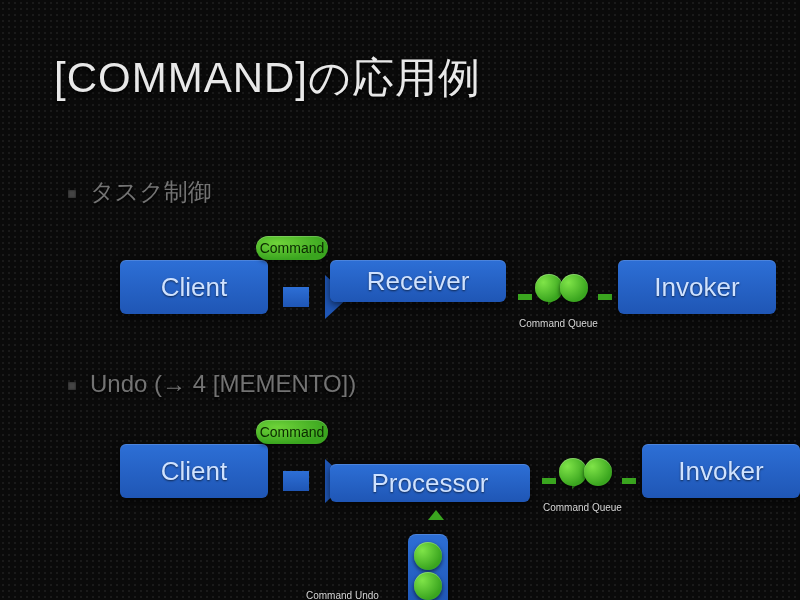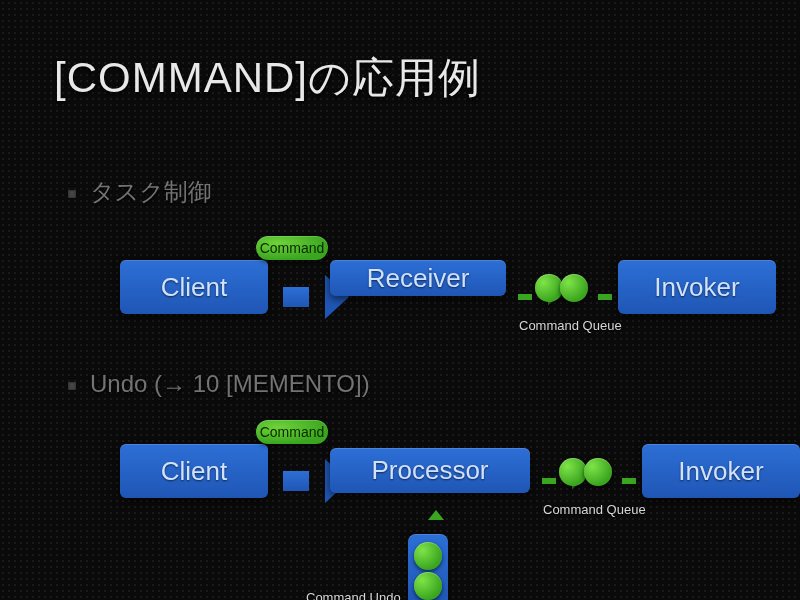--- a/index.html
+++ b/index.html
@@ -112,21 +112,21 @@
   }
   .arrow-ud .mid { width: 6px; height: 10px; background: #3aa51f; }
   .arrow-ud .down {
     width: 0; height: 0;
     border-left: 8px solid transparent;
     border-right: 8px solid transparent;
     border-top: 10px solid #3aa51f;
   }
   .label-sm {
     position: absolute;
-    font-size: 13px;
+    font-size: 10px;
     color: #d6d6d6;
     text-shadow: 0 1px 2px #000;
     white-space: nowrap;
   }
   .stackbox {
     position: absolute;
     background: linear-gradient(to bottom, #2d6fd6 0%, #1f56b5 100%);
     border-radius: 8px;
     box-shadow: inset 0 1px 0 rgba(255,255,255,0.15), 0 3px 8px rgba(0,0,0,0.6);
   }
@@ -140,51 +140,51 @@
 
 <div class="box" style="top:236px; left:96px; width:148px; height:54px;">Client</div>
 
 <div class="pill" style="top:212px; left:232px; width:72px; height:24px;">Command</div>
 
 <div class="arrow-big" style="top:243px; left:251px;">
   <div class="shaft"></div>
     <div class="head"></div>
 </div>
 
-<div class="box" style="top:236px; left:306px; width:176px; height:36px;">Receiver</div>
+<div class="box" style="top:236px; left:306px; width:176px; height:42px;">Receiver</div>
 
 <div class="arrow-sm" style="top:257px; left:486px;">
   <div class="shaft"></div>
     <div class="head"></div>
 </div>
 
 <div class="dot" style="top:250px; left:511px;"></div>
 <div class="dot" style="top:250px; left:536px;"></div>
 
 <div class="arrow-sm" style="top:257px; left:566px;">
   <div class="shaft"></div>
     <div class="head"></div>
 </div>
 
 <div class="box" style="top:236px; left:594px; width:158px; height:54px;">Invoker</div>
 
 <div class="label-sm" style="top:294px; left:495px;">Command Queue</div>
 
-<div class="bullet" style="top:346px; left:44px;">Undo (→ 10 [MEMENTO])</div>
+<div class="bullet" style="top:346px; left:44px;">Undo (→ 4 [MEMENTO])</div>
 
 <div class="box" style="top:420px; left:96px; width:148px; height:54px;">Client</div>
 
 <div class="pill" style="top:396px; left:232px; width:72px; height:24px;">Command</div>
 
 <div class="arrow-big" style="top:427px; left:251px;">
   <div class="shaft"></div>
     <div class="head"></div>
 </div>
 
-<div class="box" style="top:424px; left:306px; width:200px; height:45px;">Processor</div>
+<div class="box" style="top:440px; left:306px; width:200px; height:38px;">Processor</div>
 
 <div class="arrow-sm" style="top:441px; left:510px;">
   <div class="shaft"></div>
     <div class="head"></div>
 </div>
 
 <div class="dot" style="top:434px; left:535px;"></div>
 <div class="dot" style="top:434px; left:560px;"></div>
 
 <div class="arrow-sm" style="top:441px; left:590px;">

